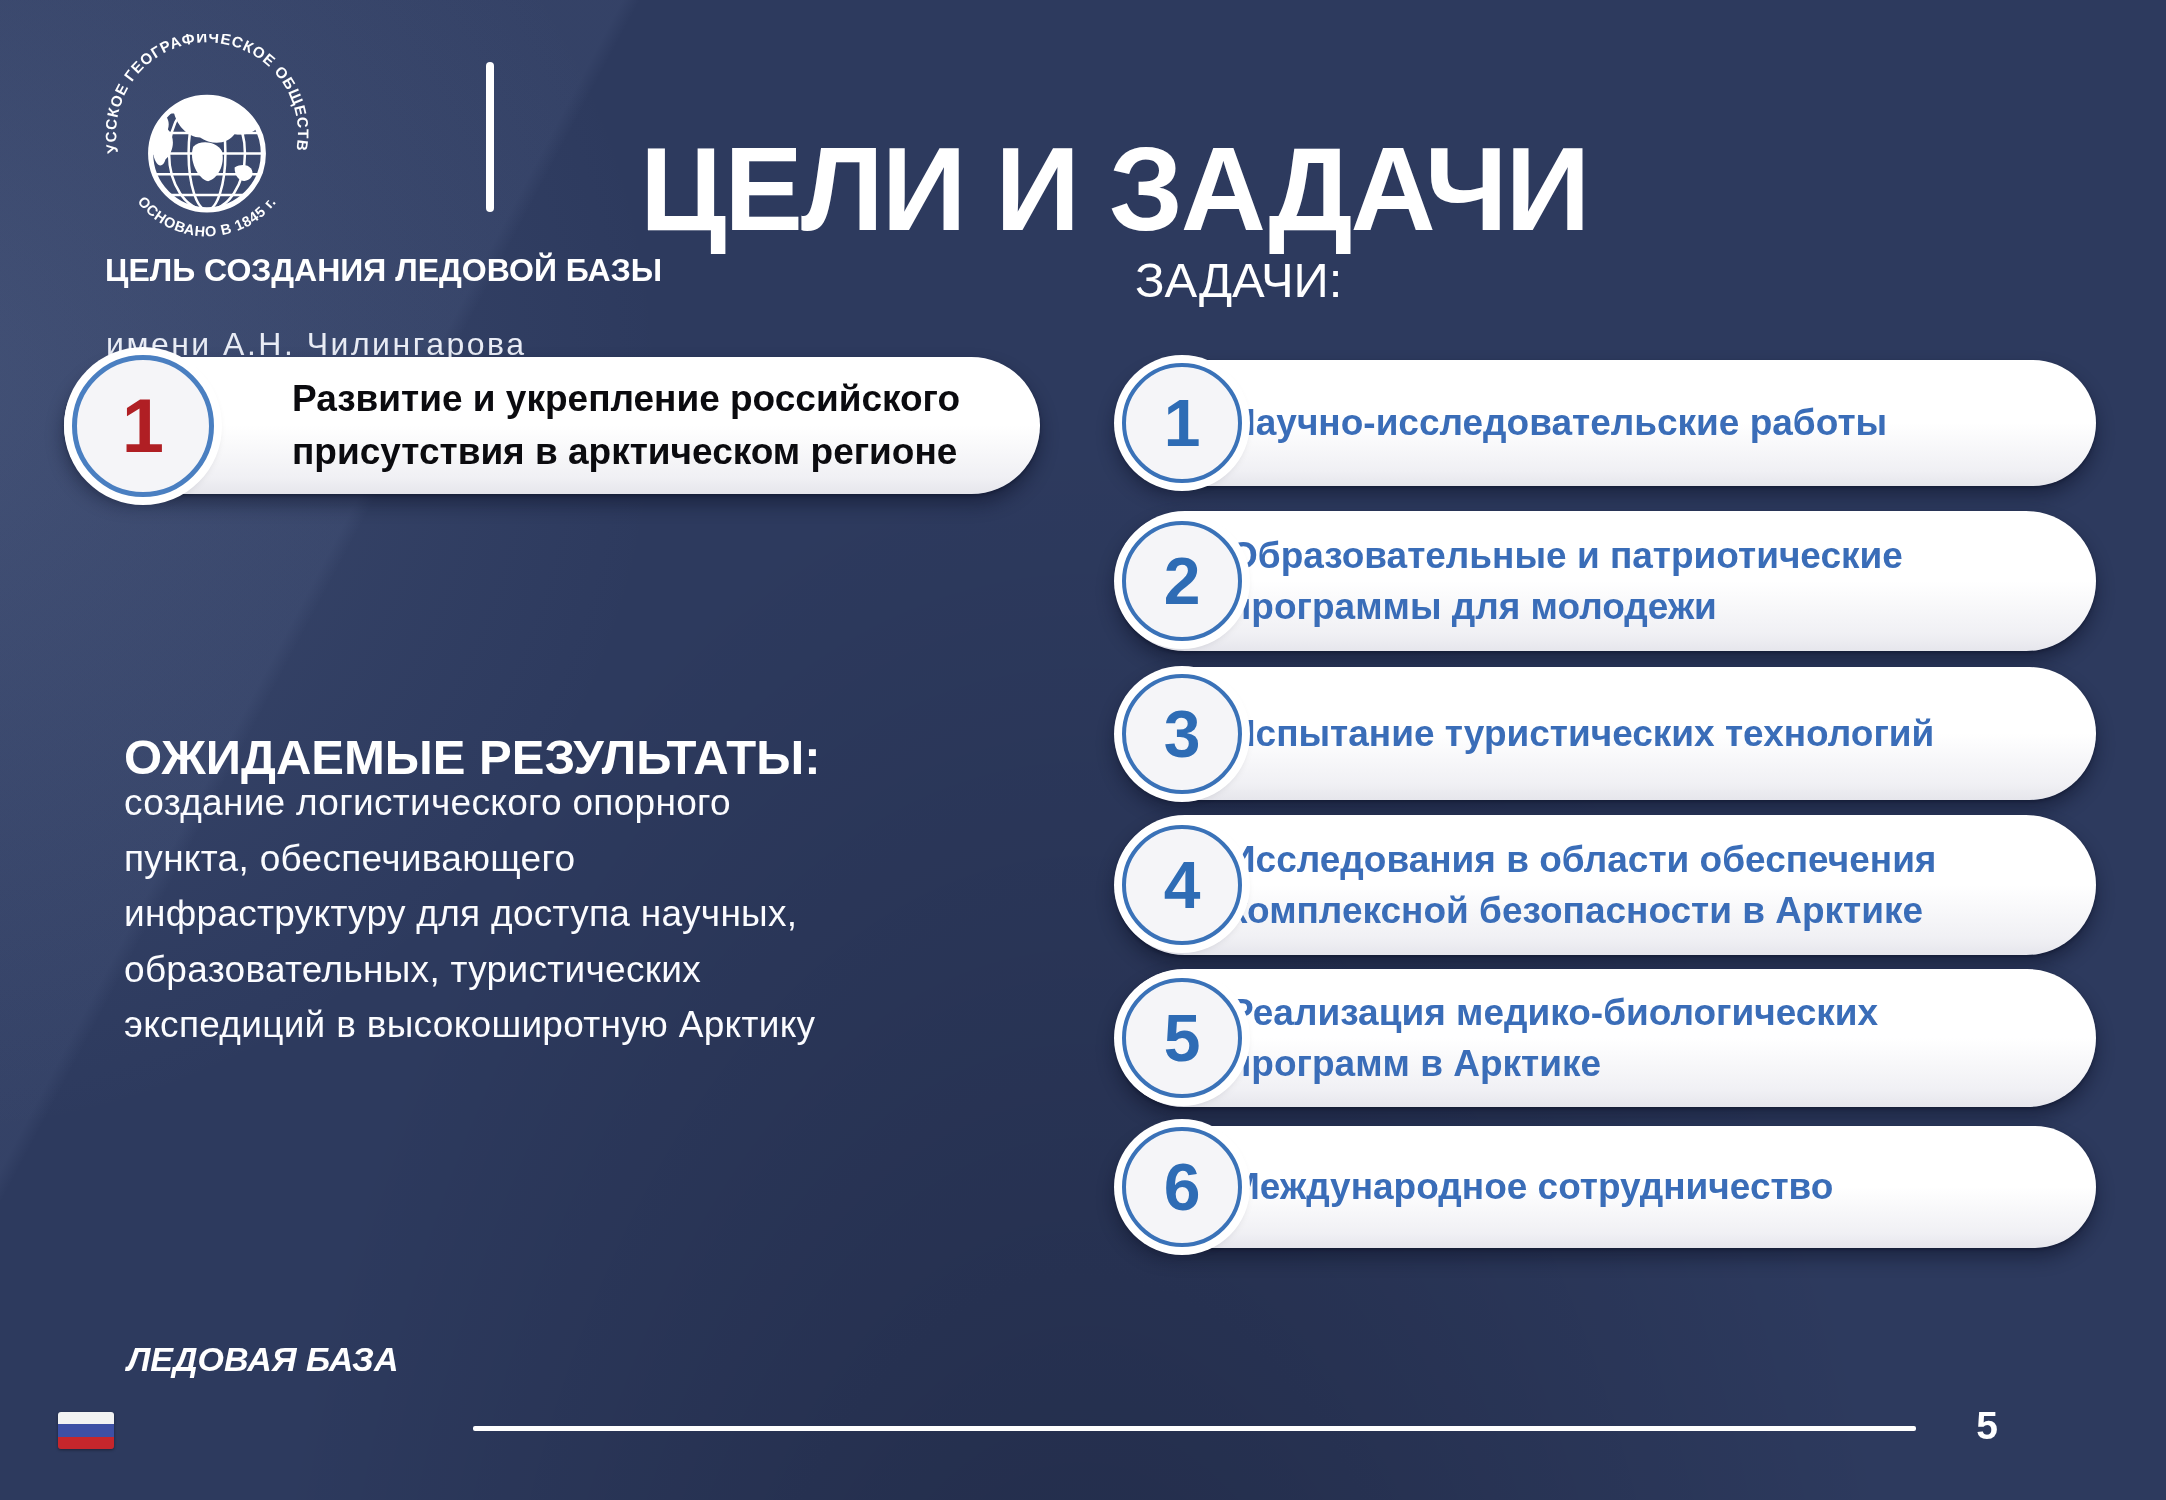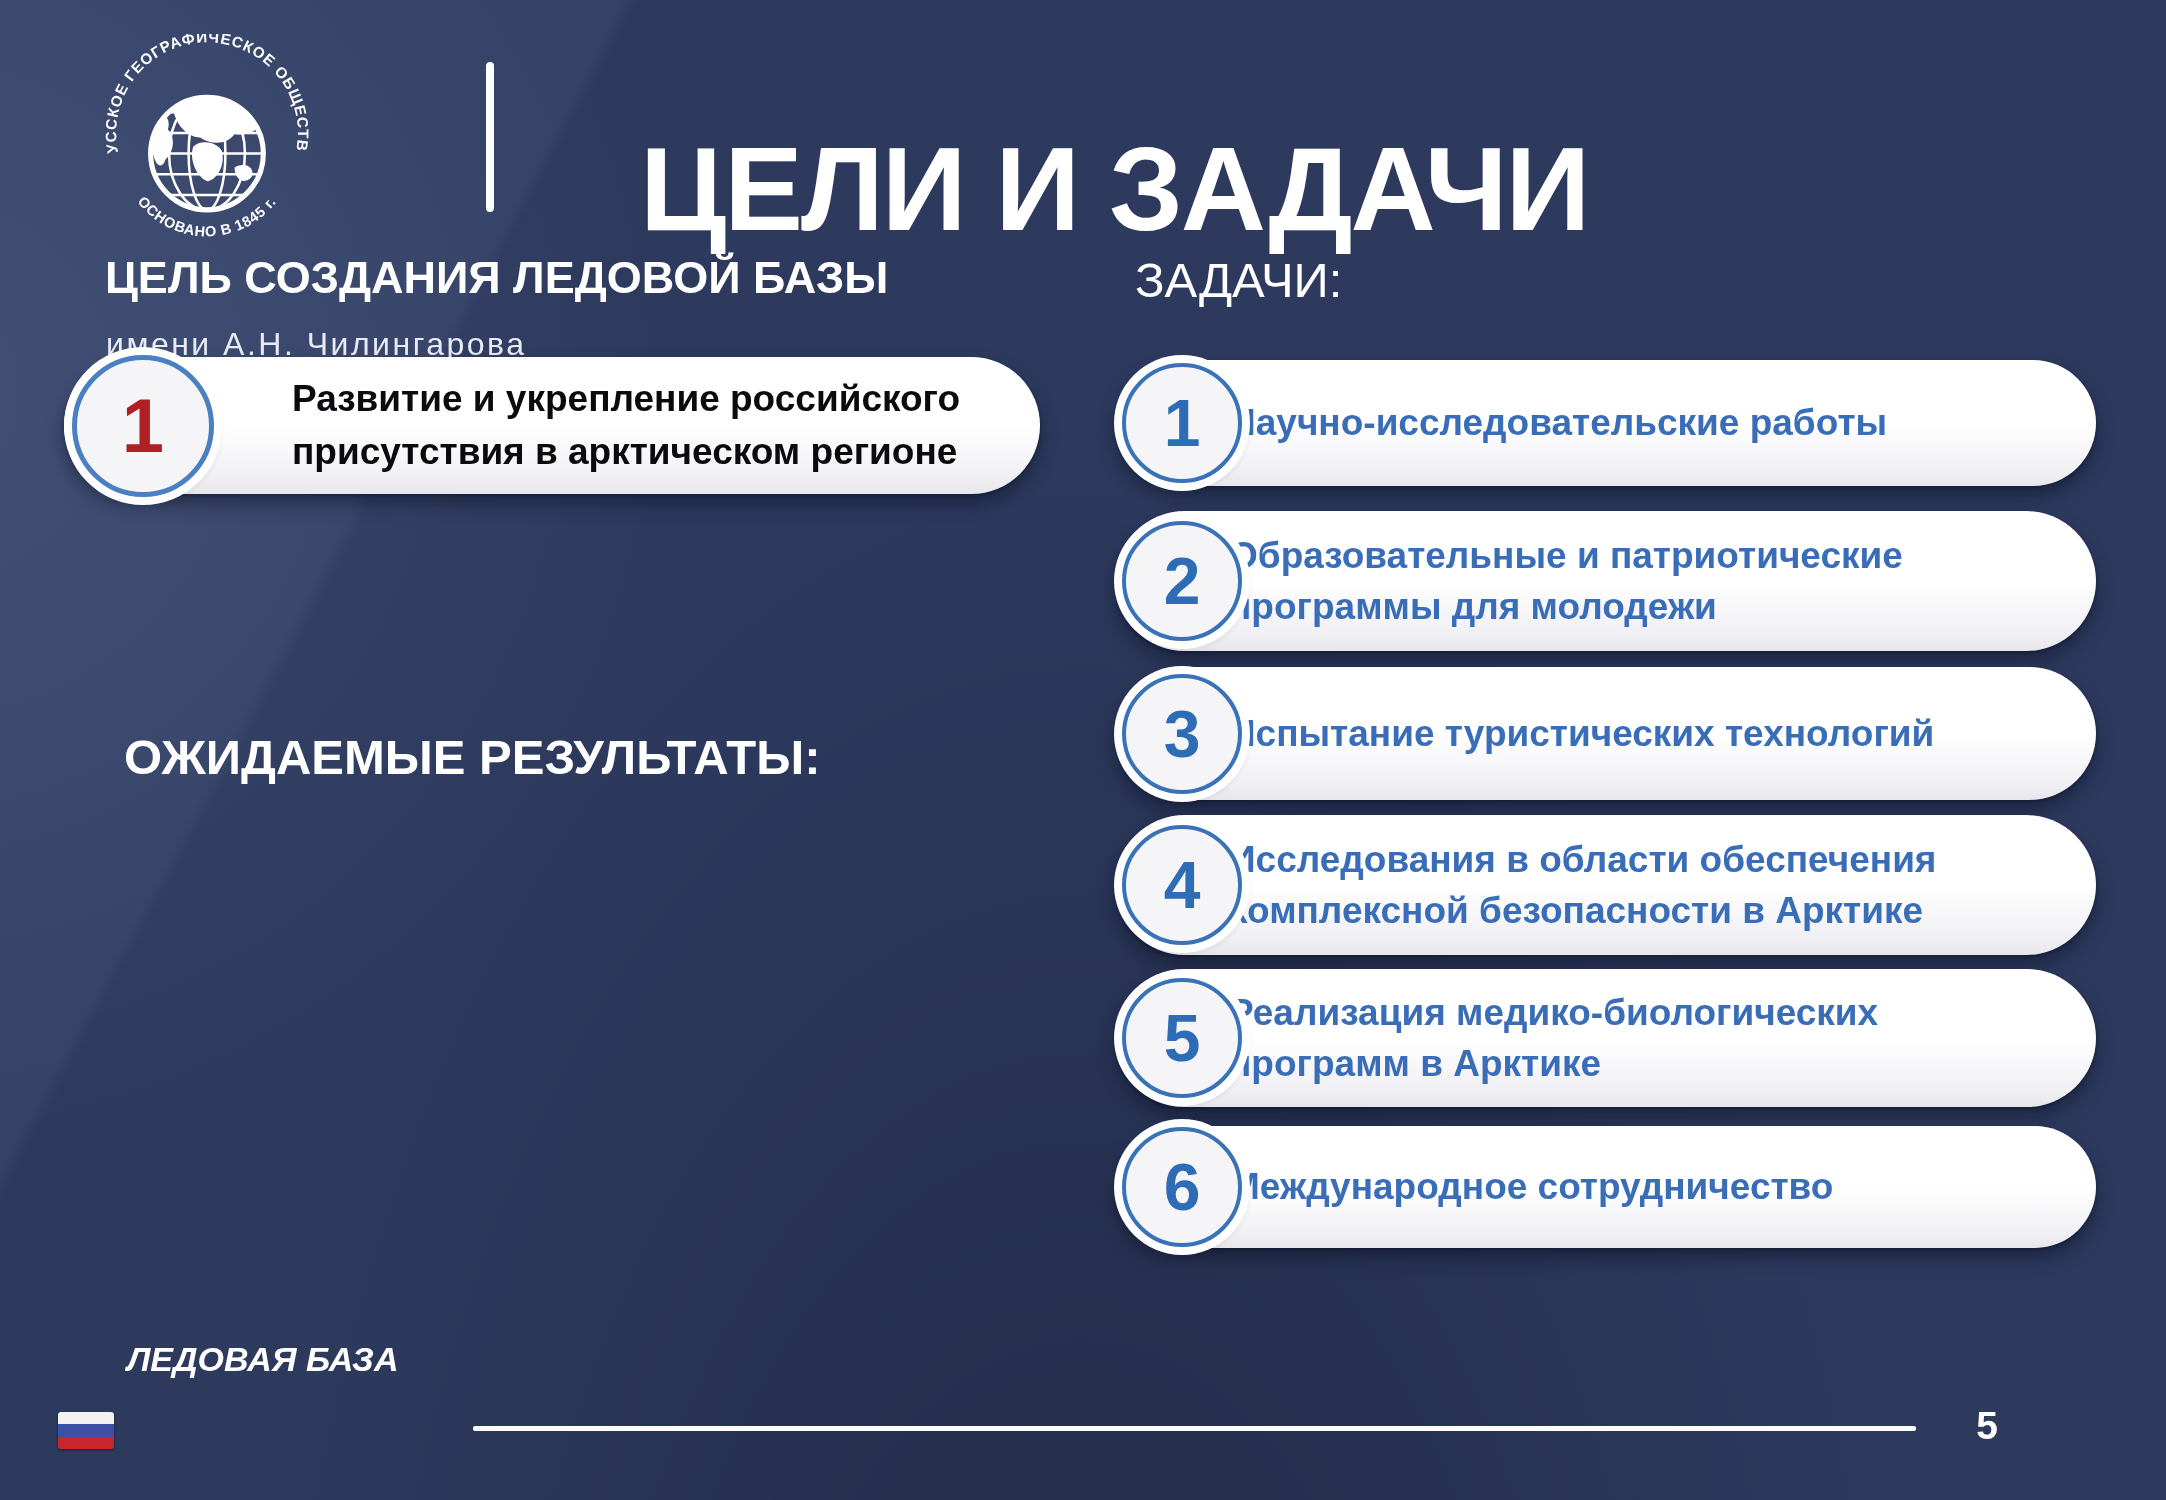--- a/index.html
+++ b/index.html
@@ -17,21 +17,21 @@
   }
   
   .logo{position:absolute;left:92px;top:34px;width:230px;height:230px;}
   .title-bar{position:absolute;left:486px;top:62px;width:8px;height:150px;background:#fff;border-radius:5px;}
   .page-title{
     position:absolute;left:640px;top:42px;width:1070px;
     font-size:118px;font-weight:800;letter-spacing:-2px;
     color:#fff;white-space:nowrap;
   }
   
-  .goal-heading{position:absolute;left:105px;top:252px;font-size:45px;font-weight:800;letter-spacing:0px;}
+  .goal-heading{position:absolute;left:105px;top:252px;font-size:32px;font-weight:800;letter-spacing:0px;}
   .goal-subheading{position:absolute;left:106px;top:326px;font-size:32px;font-weight:400;letter-spacing:2.5px;color:#e9ecf5;}
   .pill{
     position:relative;
     background:linear-gradient(180deg,#ffffff 50%,#f0f0f4 88%,#e6e6ec 100%);
     border-radius:72px;
     box-shadow:0 10px 18px rgba(8,14,34,.45), 0 2px 3px rgba(8,14,34,.35);
     display:flex;align-items:center;
   }
   .goal-pill{position:absolute;left:64px;top:357px;width:976px;height:137px;}
   .num-circle{
@@ -130,20 +130,25 @@
 
   <div class="pill goal-pill">
     <div class="num-circle">
       <span class="num">1</span>
     </div>
     <div class="goal-text">Развитие и укрепление российского
 присутствия в арктическом регионе</div>
   </div>
 
   <div class="results-heading">ОЖИДАЕМЫЕ РЕЗУЛЬТАТЫ:</div>
+  <div class="results-text">создание логистического опорного
+пункта, обеспечивающего
+инфраструктуру для доступа научных,
+образовательных, туристических
+экспедиций в высокоширотную Арктику</div>
 
   <div class="tasks-heading">ЗАДАЧИ:</div>
   <div class="tasks-list" id="tasks-list">
       <div class="pill task-pill">
         <div class="num-circle">
           <span class="num">1</span>
         </div>
         <div class="task-label">Научно-исследовательские работы</div>
       </div>
       <div class="pill task-pill">

